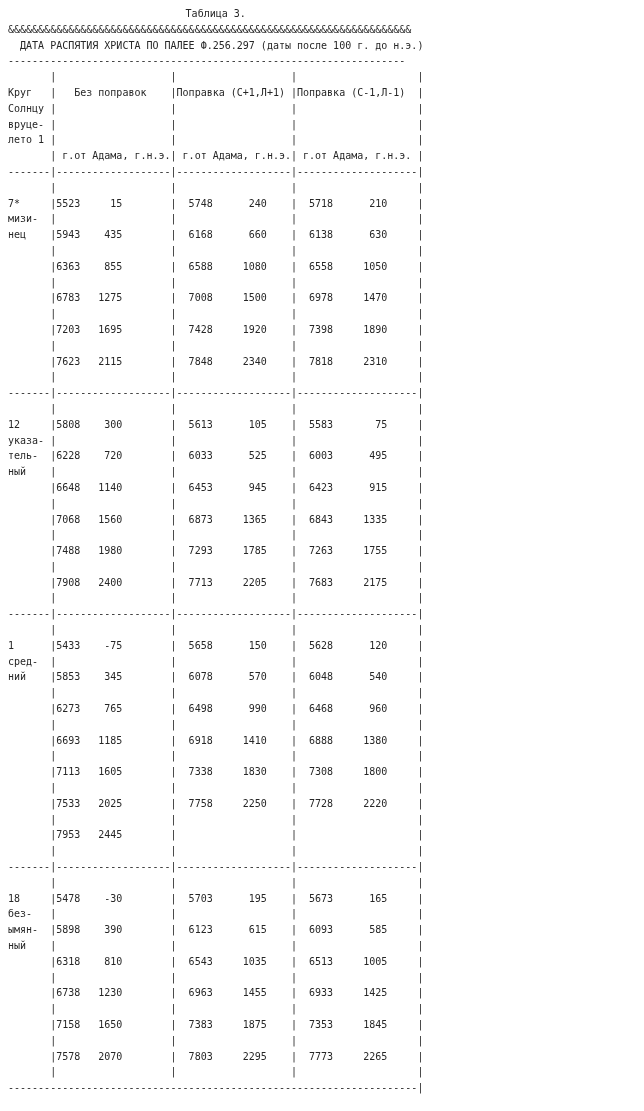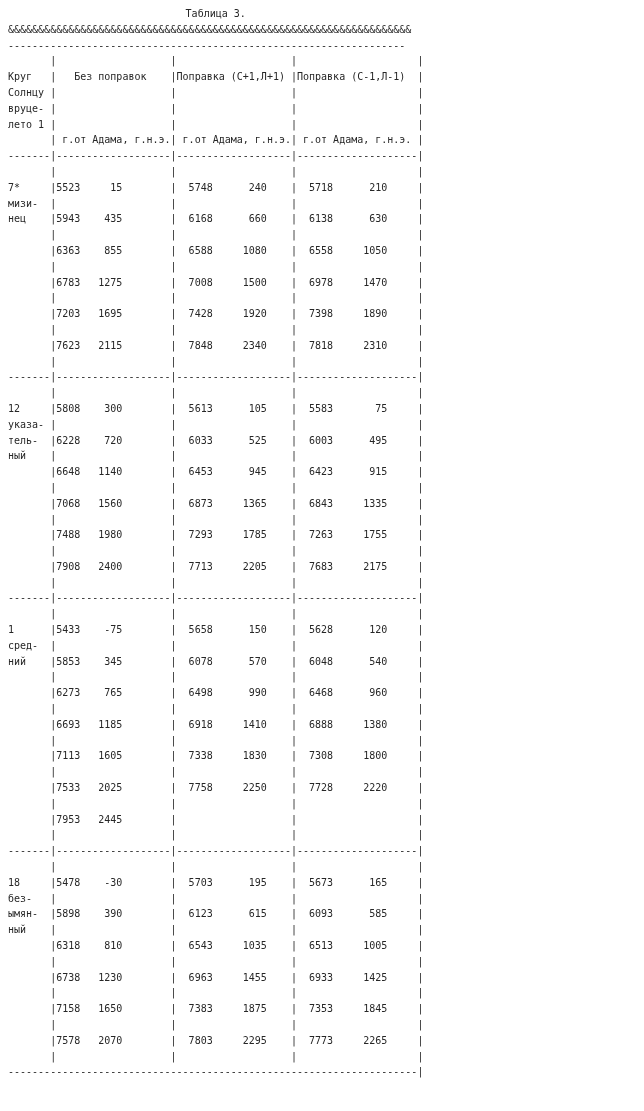--- a/index.html
+++ b/index.html
@@ -21,20 +21,21 @@
   .line { white-space: pre; }
   #caption { width: 69ch; text-align: center; }
   pre { margin: 0; font: inherit; white-space: pre; }
 </style>
 </head>
 <body>
 
 <div id="doc">
   <div class="line" id="caption">Таблица 3.</div>
   <div class="line">&amp;&amp;&amp;&amp;&amp;&amp;&amp;&amp;&amp;&amp;&amp;&amp;&amp;&amp;&amp;&amp;&amp;&amp;&amp;&amp;&amp;&amp;&amp;&amp;&amp;&amp;&amp;&amp;&amp;&amp;&amp;&amp;&amp;&amp;&amp;&amp;&amp;&amp;&amp;&amp;&amp;&amp;&amp;&amp;&amp;&amp;&amp;&amp;&amp;&amp;&amp;&amp;&amp;&amp;&amp;&amp;&amp;&amp;&amp;&amp;&amp;&amp;&amp;&amp;&amp;&amp;&amp;</div>
+  <div class="line">  ДАТА РАСПЯТИЯ ХРИСТА ПО ПАЛЕЕ Ф.256.297 (даты после 100 г. до н.э.)</div>
   <pre id="ascii-table">------------------------------------------------------------------
        |                   |                   |                    |
 Круг   |   Без поправок    |Поправка (С+1,Л+1) |Поправка (С-1,Л-1)  |
 Солнцу |                   |                   |                    |
 вруце- |                   |                   |                    |
 лето 1 |                   |                   |                    |
        | г.от Адама, г.н.э.| г.от Адама, г.н.э.| г.от Адама, г.н.э. |
 -------|-------------------|-------------------|--------------------|
        |                   |                   |                    |
 7*     |5523     15        |  5748      240    |  5718      210     |

